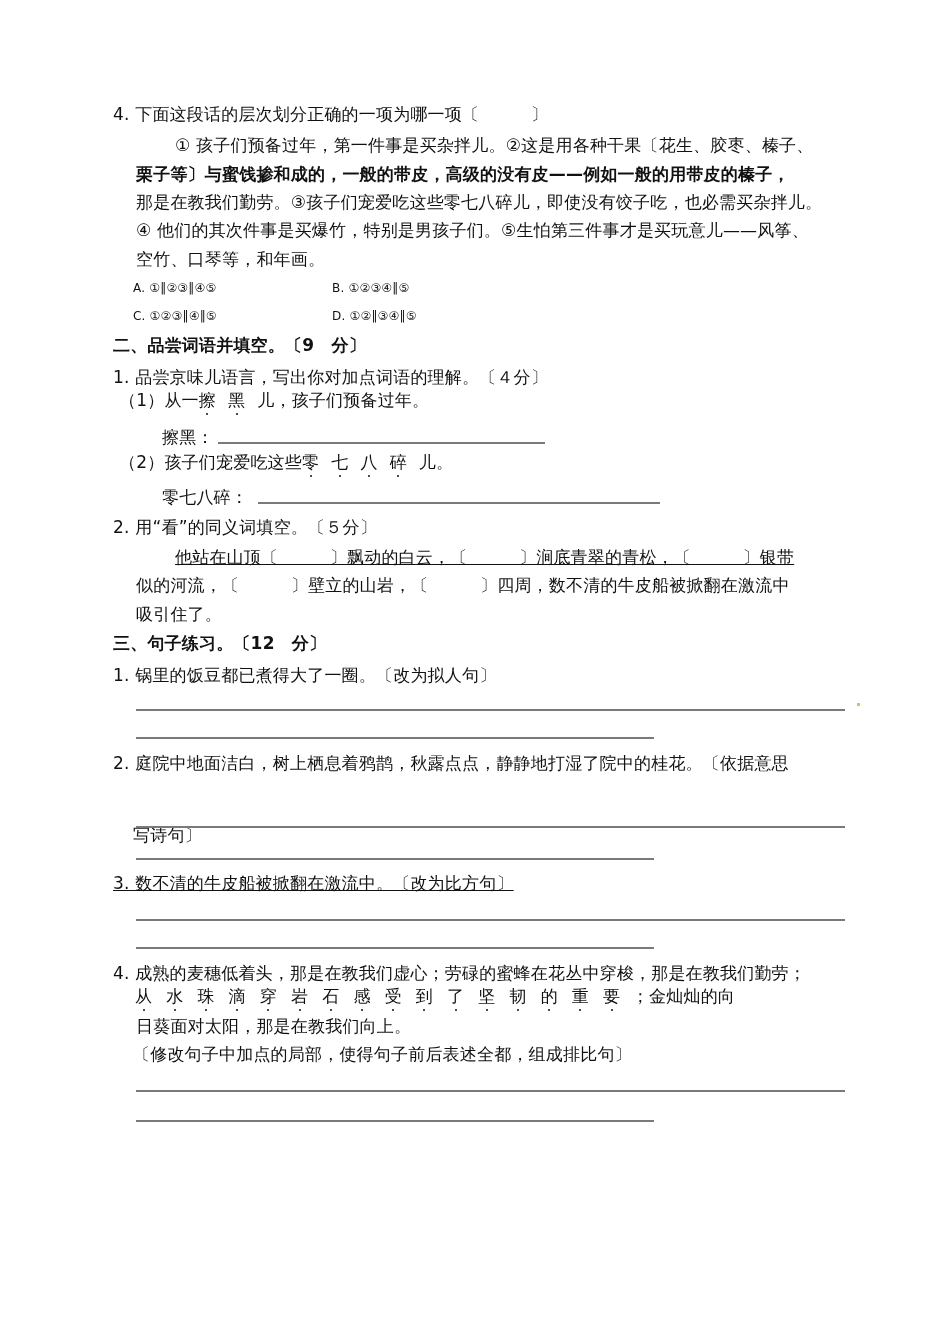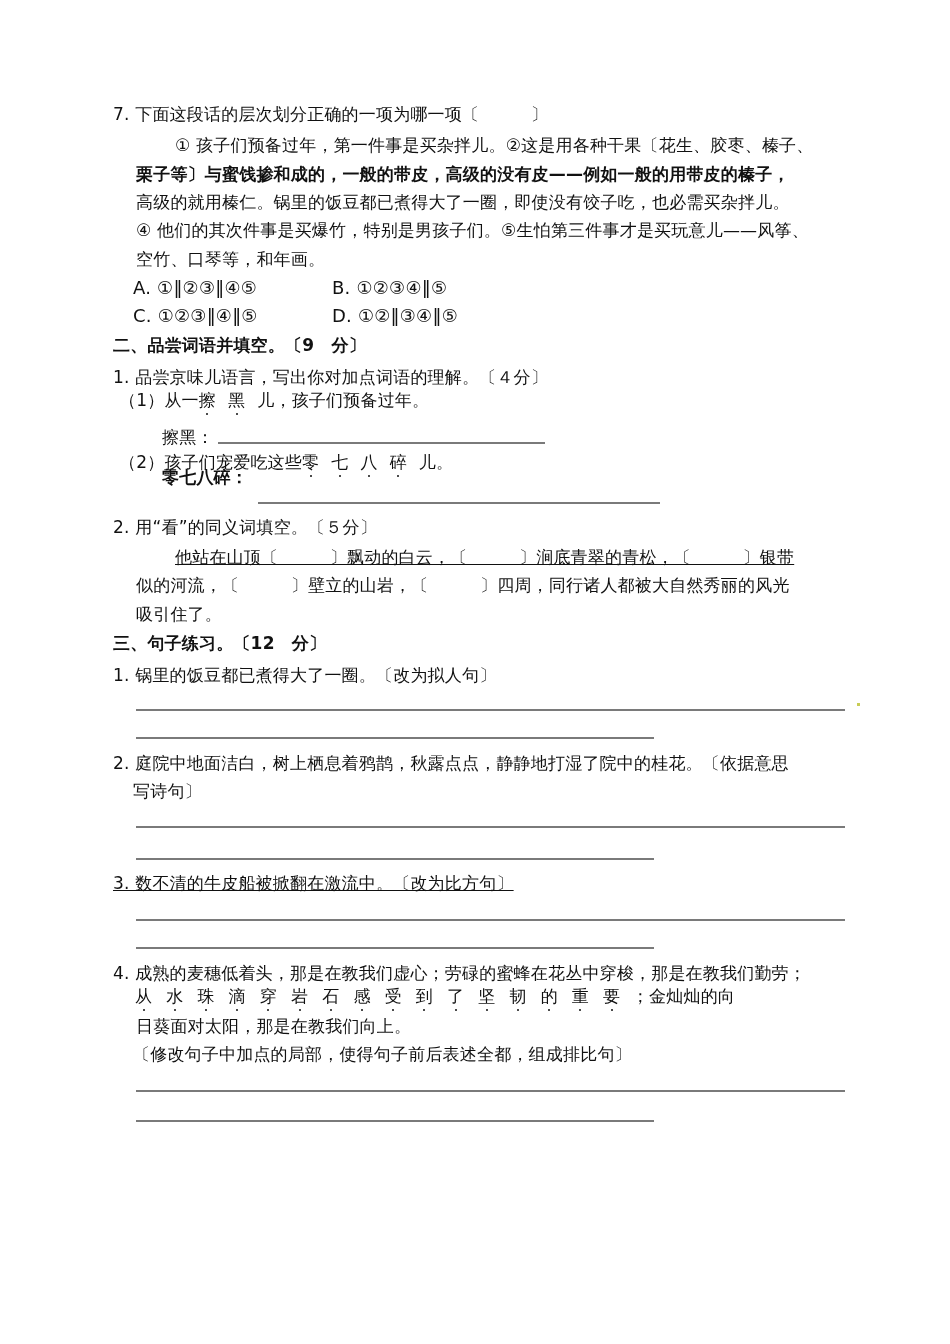--- a/index.html
+++ b/index.html
@@ -3,37 +3,37 @@
 <meta charset="utf-8">
 <style>
   html, body { margin: 0; padding: 0; background: #ffffff; }
   body {
     width: 950px; height: 1344px; position: relative; overflow: hidden;
     font-family: "DejaVu Sans", "Liberation Sans", sans-serif;
     color: #111111;
   }
   .ln { position: absolute; white-space: nowrap; font-size: 17px; line-height: 22px; letter-spacing: 0.2px; }
   .bold { font-weight: bold; }
-  .opt { font-size: 18px; }
+  .opt { font-size: 12px; }
   .ul { position: absolute; height: 2px; background: #7a7a7a; }
   .dotted { position: relative; display: inline-block; }
   .dotted::after {
     content: ""; position: absolute; left: 50%; bottom: -4px;
     width: 2px; height: 2px; background: #111; border-radius: 1px; transform: translateX(-50%);
   }
   .spread span { display: inline-block; }
   .mark { position: absolute; left: 857px; top: 703px; width: 3px; height: 3px; background: #c8cc55; }
 </style>
 </head>
 <body>
 
-<div class="ln" style="left:113px; top:103px;">7. 下面这段话的层次划分正确的一项为哪一项〔　　　〕</div>
+<div class="ln" style="left:113px; top:103px;">4. 下面这段话的层次划分正确的一项为哪一项〔　　　〕</div>
 <div class="ln" style="left:175px; top:134px;">① 孩子们预备过年，第一件事是买杂拌儿。②这是用各种干果〔花生、胶枣、榛子、</div>
 <div class="ln" style="left:136px; top:163px;font-weight:bold;">栗子等〕与蜜饯掺和成的，一般的带皮，高级的没有皮——例如一般的用带皮的榛子，</div>
-<div class="ln" style="left:136px; top:191px;">高级的就用榛仁。锅里的饭豆都已煮得大了一圈，即使没有饺子吃，也必需买杂拌儿。</div>
+<div class="ln" style="left:136px; top:191px;">那是在教我们勤劳。③孩子们宠爱吃这些零七八碎儿，即使没有饺子吃，也必需买杂拌儿。</div>
 <div class="ln" style="left:136px; top:219px;">④ 他们的其次件事是买爆竹，特别是男孩子们。⑤生怕第三件事才是买玩意儿——风筝、</div>
 <div class="ln" style="left:136px; top:248px;">空竹、口琴等，和年画。</div>
 
 <div class="ln opt" style="left:133px; top:277px;">
   <span>A.</span>
   <span>①‖②③‖④⑤</span>
 </div>
 <div class="ln opt" style="left:332px; top:277px;">
   <span>B.</span>
   <span>①②③④‖⑤</span>
@@ -52,37 +52,37 @@
 
 <div class="ln" style="left:119px; top:389px;">
   <span>（1）</span><span>从一</span><span class="spread"><span class="dotted" style="margin-right:12px;">擦</span><span class="dotted" style="margin-right:12px;">黑</span></span><span>儿，孩子们预备过年。</span>
 </div>
 <div class="ln" style="left:162px; top:426px;">擦黑：</div>
 <div class="ul" style="left:218px; top:442px; width:327px;"></div>
 
 <div class="ln" style="left:119px; top:451px;">
   <span>（2）</span><span>孩子们宠爱吃这些</span><span class="spread"><span class="dotted" style="margin-right:12px;">零</span><span class="dotted" style="margin-right:12px;">七</span><span class="dotted" style="margin-right:12px;">八</span><span class="dotted" style="margin-right:12px;">碎</span></span><span>儿。</span>
 </div>
-<div class="ln" style="left:162px; top:466px;font-weight:bold;">零七八碎：</div>
+<div class="ln" style="left:162px; top:486px;">零七八碎：</div>
 <div class="ul" style="left:258px; top:502px; width:402px;"></div>
 
 <div class="ln" style="left:113px; top:516px;">2. 用“看”的同义词填空。〔５分〕</div>
 <div class="ln" style="left:175px; top:546px;text-decoration:underline;">他站在山顶〔　　　〕飘动的白云，〔　　　〕涧底青翠的青松，〔　　　〕银带</div>
-<div class="ln" style="left:136px; top:574px;">似的河流，〔　　　〕壁立的山岩，〔　　　〕四周，同行诸人都被大自然秀丽的风光</div>
+<div class="ln" style="left:136px; top:574px;">似的河流，〔　　　〕壁立的山岩，〔　　　〕四周，数不清的牛皮船被掀翻在激流中</div>
 <div class="ln" style="left:136px; top:603px;">吸引住了。</div>
 
 <div class="ln bold" style="left:113px; top:632px;">三、句子练习。〔12　分〕</div>
 
 <div class="ln" style="left:113px; top:664px;">1. 锅里的饭豆都已煮得大了一圈。〔改为拟人句〕</div>
 <div class="ul" style="left:136px; top:709px; width:709px;"></div>
 <div class="ul" style="left:136px; top:737px; width:518px;"></div>
 <div class="mark"></div>
 
 <div class="ln" style="left:113px; top:752px;">2. 庭院中地面洁白，树上栖息着鸦鹊，秋露点点，静静地打湿了院中的桂花。〔依据意思</div>
-<div class="ln" style="left:133px; top:780px;">写诗句〕</div>
+<div class="ln" style="left:133px; top:824px;">写诗句〕</div>
 <div class="ul" style="left:136px; top:826px; width:709px;"></div>
 <div class="ul" style="left:136px; top:858px; width:518px;"></div>
 
 <div class="ln" style="left:113px; top:872px;text-decoration:underline;">3. 数不清的牛皮船被掀翻在激流中。〔改为比方句〕</div>
 <div class="ul" style="left:136px; top:919px; width:709px;"></div>
 <div class="ul" style="left:136px; top:947px; width:518px;"></div>
 
 <div class="ln" style="left:113px; top:962px;">4. 成熟的麦穗低着头，那是在教我们虚心；劳碌的蜜蜂在花丛中穿梭，那是在教我们勤劳；</div>
 <div class="ln" style="left:135px; top:985px;">
   <span class="spread">

